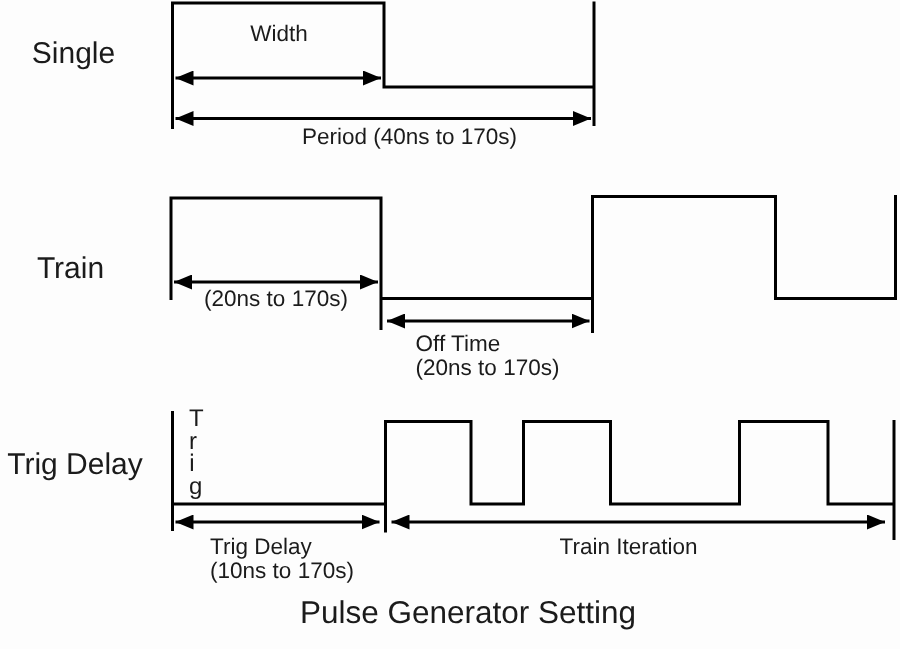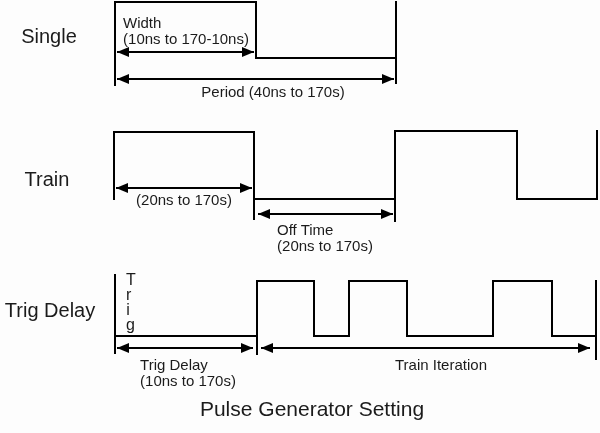--- a/index.html
+++ b/index.html
@@ -79,34 +79,33 @@
       <line x1="261" y1="348" x2="590" y2="348" marker-start="url(#ah)" marker-end="url(#ah)"></line>
     </g>
   </svg>
 
   <div class="row-label" style="left:49px;top:26px;">Single</div>
   <div class="row-label" style="left:47px;top:169px;">Train</div>
   <div class="row-label" style="left:50px;top:300px;">Trig Delay</div>
 
   <div class="ann" style="left:186px;top:15px;">
     <div>Width</div>
-    <div>(10ns to 170-10ns)</div>
   </div>
   <div class="ann" style="left:273px;top:84px;">Period (40ns to 170s)</div>
 
   <div class="ann" style="left:184px;top:192px;">
     <div>(20ns to 170s)</div>
   </div>
   <div class="ann" style="left:325px;top:222px;">
     <div>Off Time</div>
     <div>(20ns to 170s)</div>
   </div>
 
   <div class="trig-vert" style="left:126px;top:272px;">Trig</div>
   <div class="ann" style="left:188px;top:357px;">
     <div>Trig Delay</div>
     <div>(10ns to 170s)</div>
   </div>
-  <div class="ann" style="left:441px;top:357px;">Train Iteration</div>
+  <div class="ann" style="left:419px;top:357px;">Train Iteration</div>
 
   <div class="diagram-title" style="left:312px;top:398px;">Pulse Generator Setting</div>
 
 </div>
 
 </body></html>

